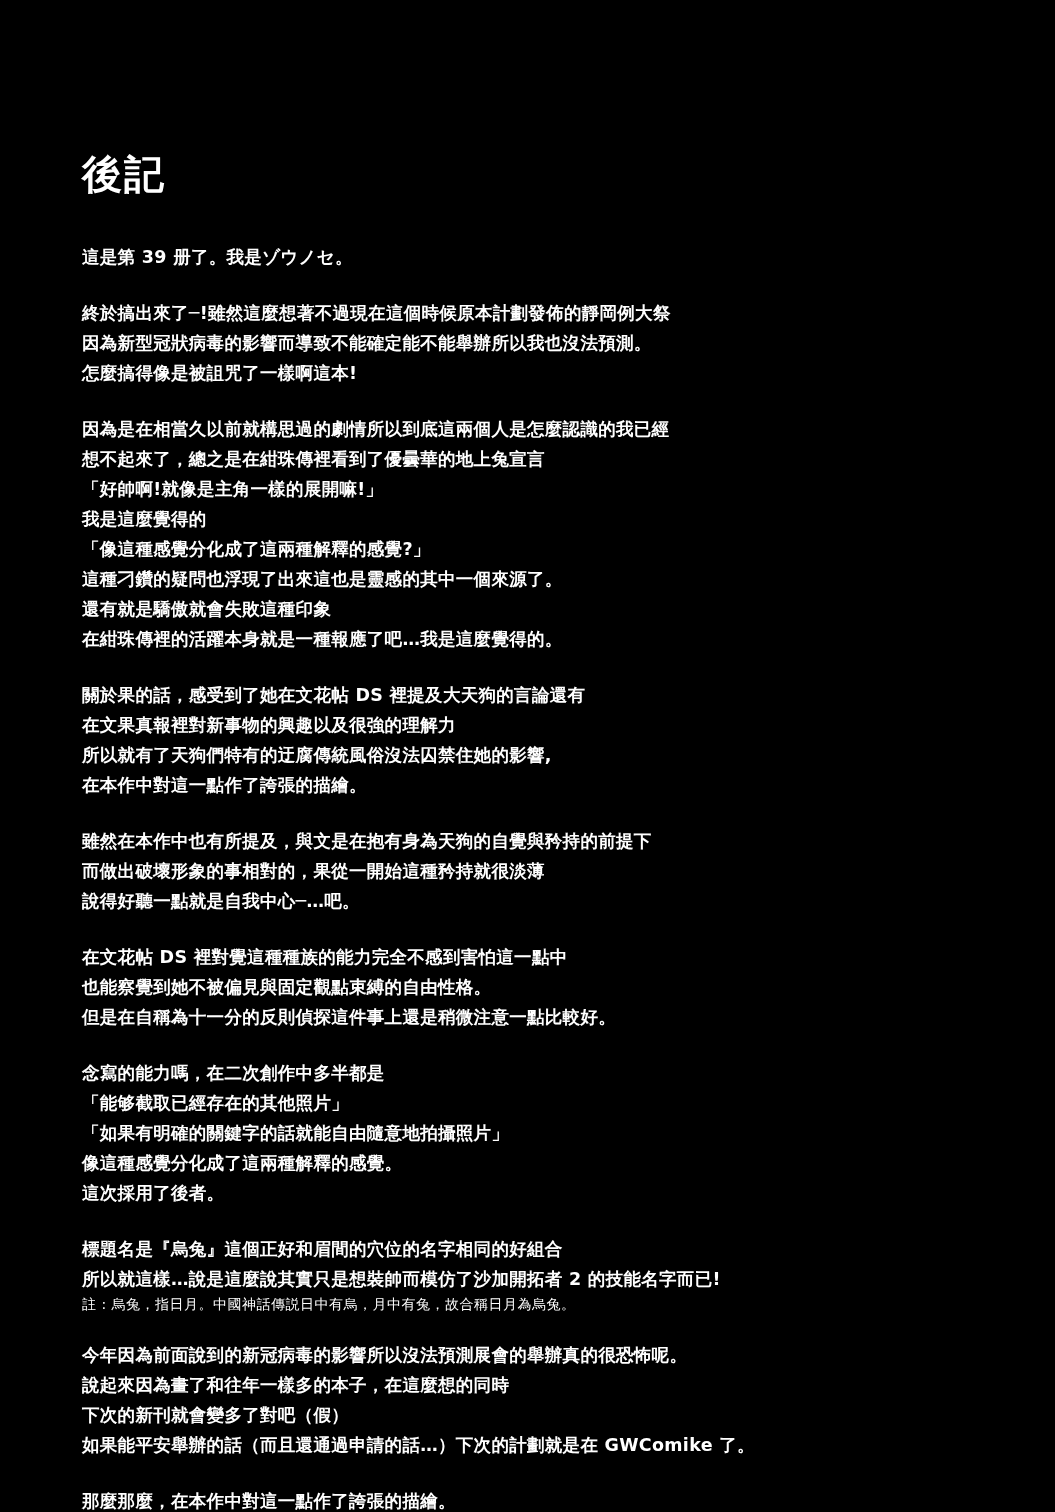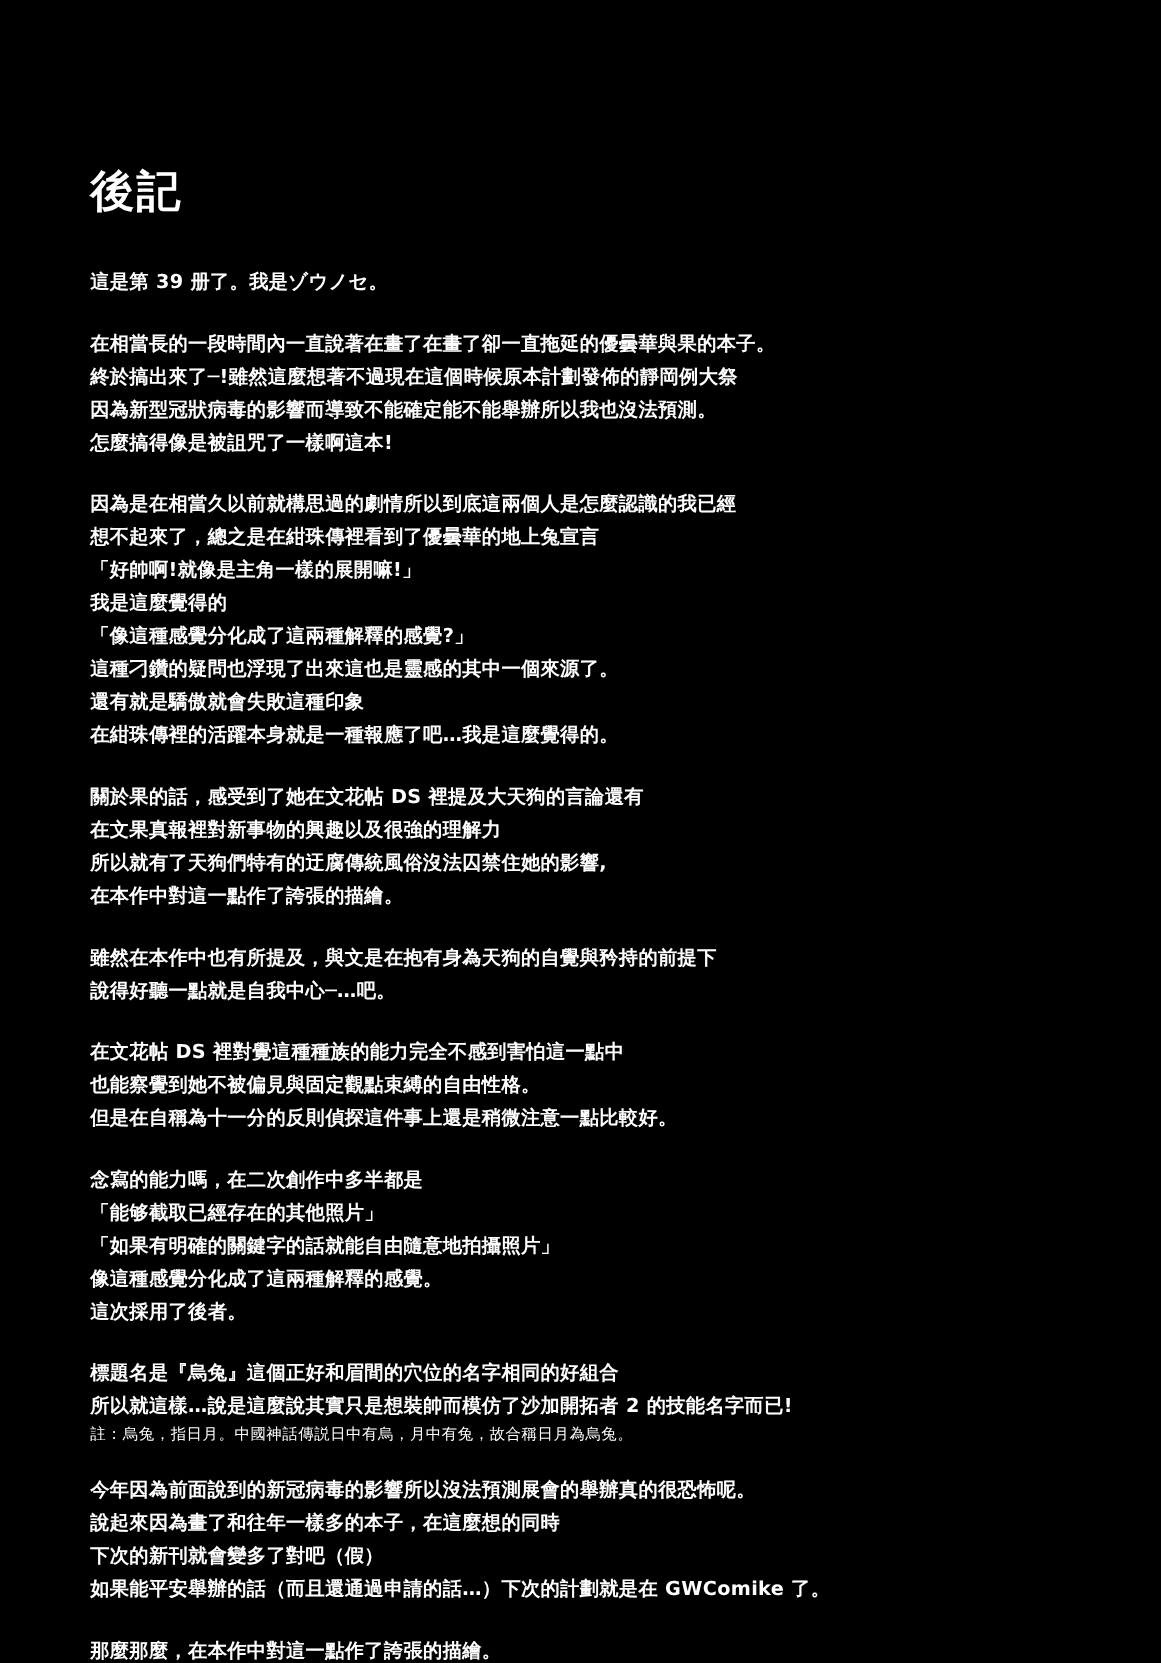--- a/index.html
+++ b/index.html
@@ -58,21 +58,20 @@
 <div class="page">
   <div class="content">
 
     <h1 class="title">後記</h1>
 
     <p class="para">
       <span class="line">這是第 39 册了。我是ゾウノセ。</span>
     </p>
 
     <p class="para">
-      <span class="line">在相當長的一段時間內一直說著在畫了在畫了卻一直拖延的優曇華與果的本子。</span>
       <span class="line">終於搞出來了─!雖然這麼想著不過現在這個時候原本計劃發佈的靜岡例大祭</span>
       <span class="line">因為新型冠狀病毒的影響而導致不能確定能不能舉辦所以我也沒法預測。</span>
       <span class="line">怎麼搞得像是被詛咒了一樣啊這本!</span>
     </p>
 
     <p class="para">
       <span class="line">因為是在相當久以前就構思過的劇情所以到底這兩個人是怎麼認識的我已經</span>
       <span class="line">想不起來了，總之是在紺珠傳裡看到了優曇華的地上兔宣言</span>
       <span class="line">「好帥啊!就像是主角一樣的展開嘛!」</span>
       <span class="line">我是這麼覺得的</span>
@@ -84,20 +83,21 @@
 
     <p class="para">
       <span class="line">關於果的話，感受到了她在文花帖 DS 裡提及大天狗的言論還有</span>
       <span class="line">在文果真報裡對新事物的興趣以及很強的理解力</span>
       <span class="line">所以就有了天狗們特有的迂腐傳統風俗沒法囚禁住她的影響,</span>
       <span class="line">在本作中對這一點作了誇張的描繪。</span>
     </p>
 
     <p class="para">
       <span class="line">雖然在本作中也有所提及，與文是在抱有身為天狗的自覺與矜持的前提下</span>
+      <span class="line">而做出破壞形象的事相對的，果從一開始這種矜持就很淡薄</span>
       <span class="line">說得好聽一點就是自我中心─…吧。</span>
     </p>
 
     <p class="para">
       <span class="line">在文花帖 DS 裡對覺這種種族的能力完全不感到害怕這一點中</span>
       <span class="line">也能察覺到她不被偏見與固定觀點束縛的自由性格。</span>
       <span class="line">但是在自稱為十一分的反則偵探這件事上還是稍微注意一點比較好。</span>
     </p>
 
     <p class="para">

